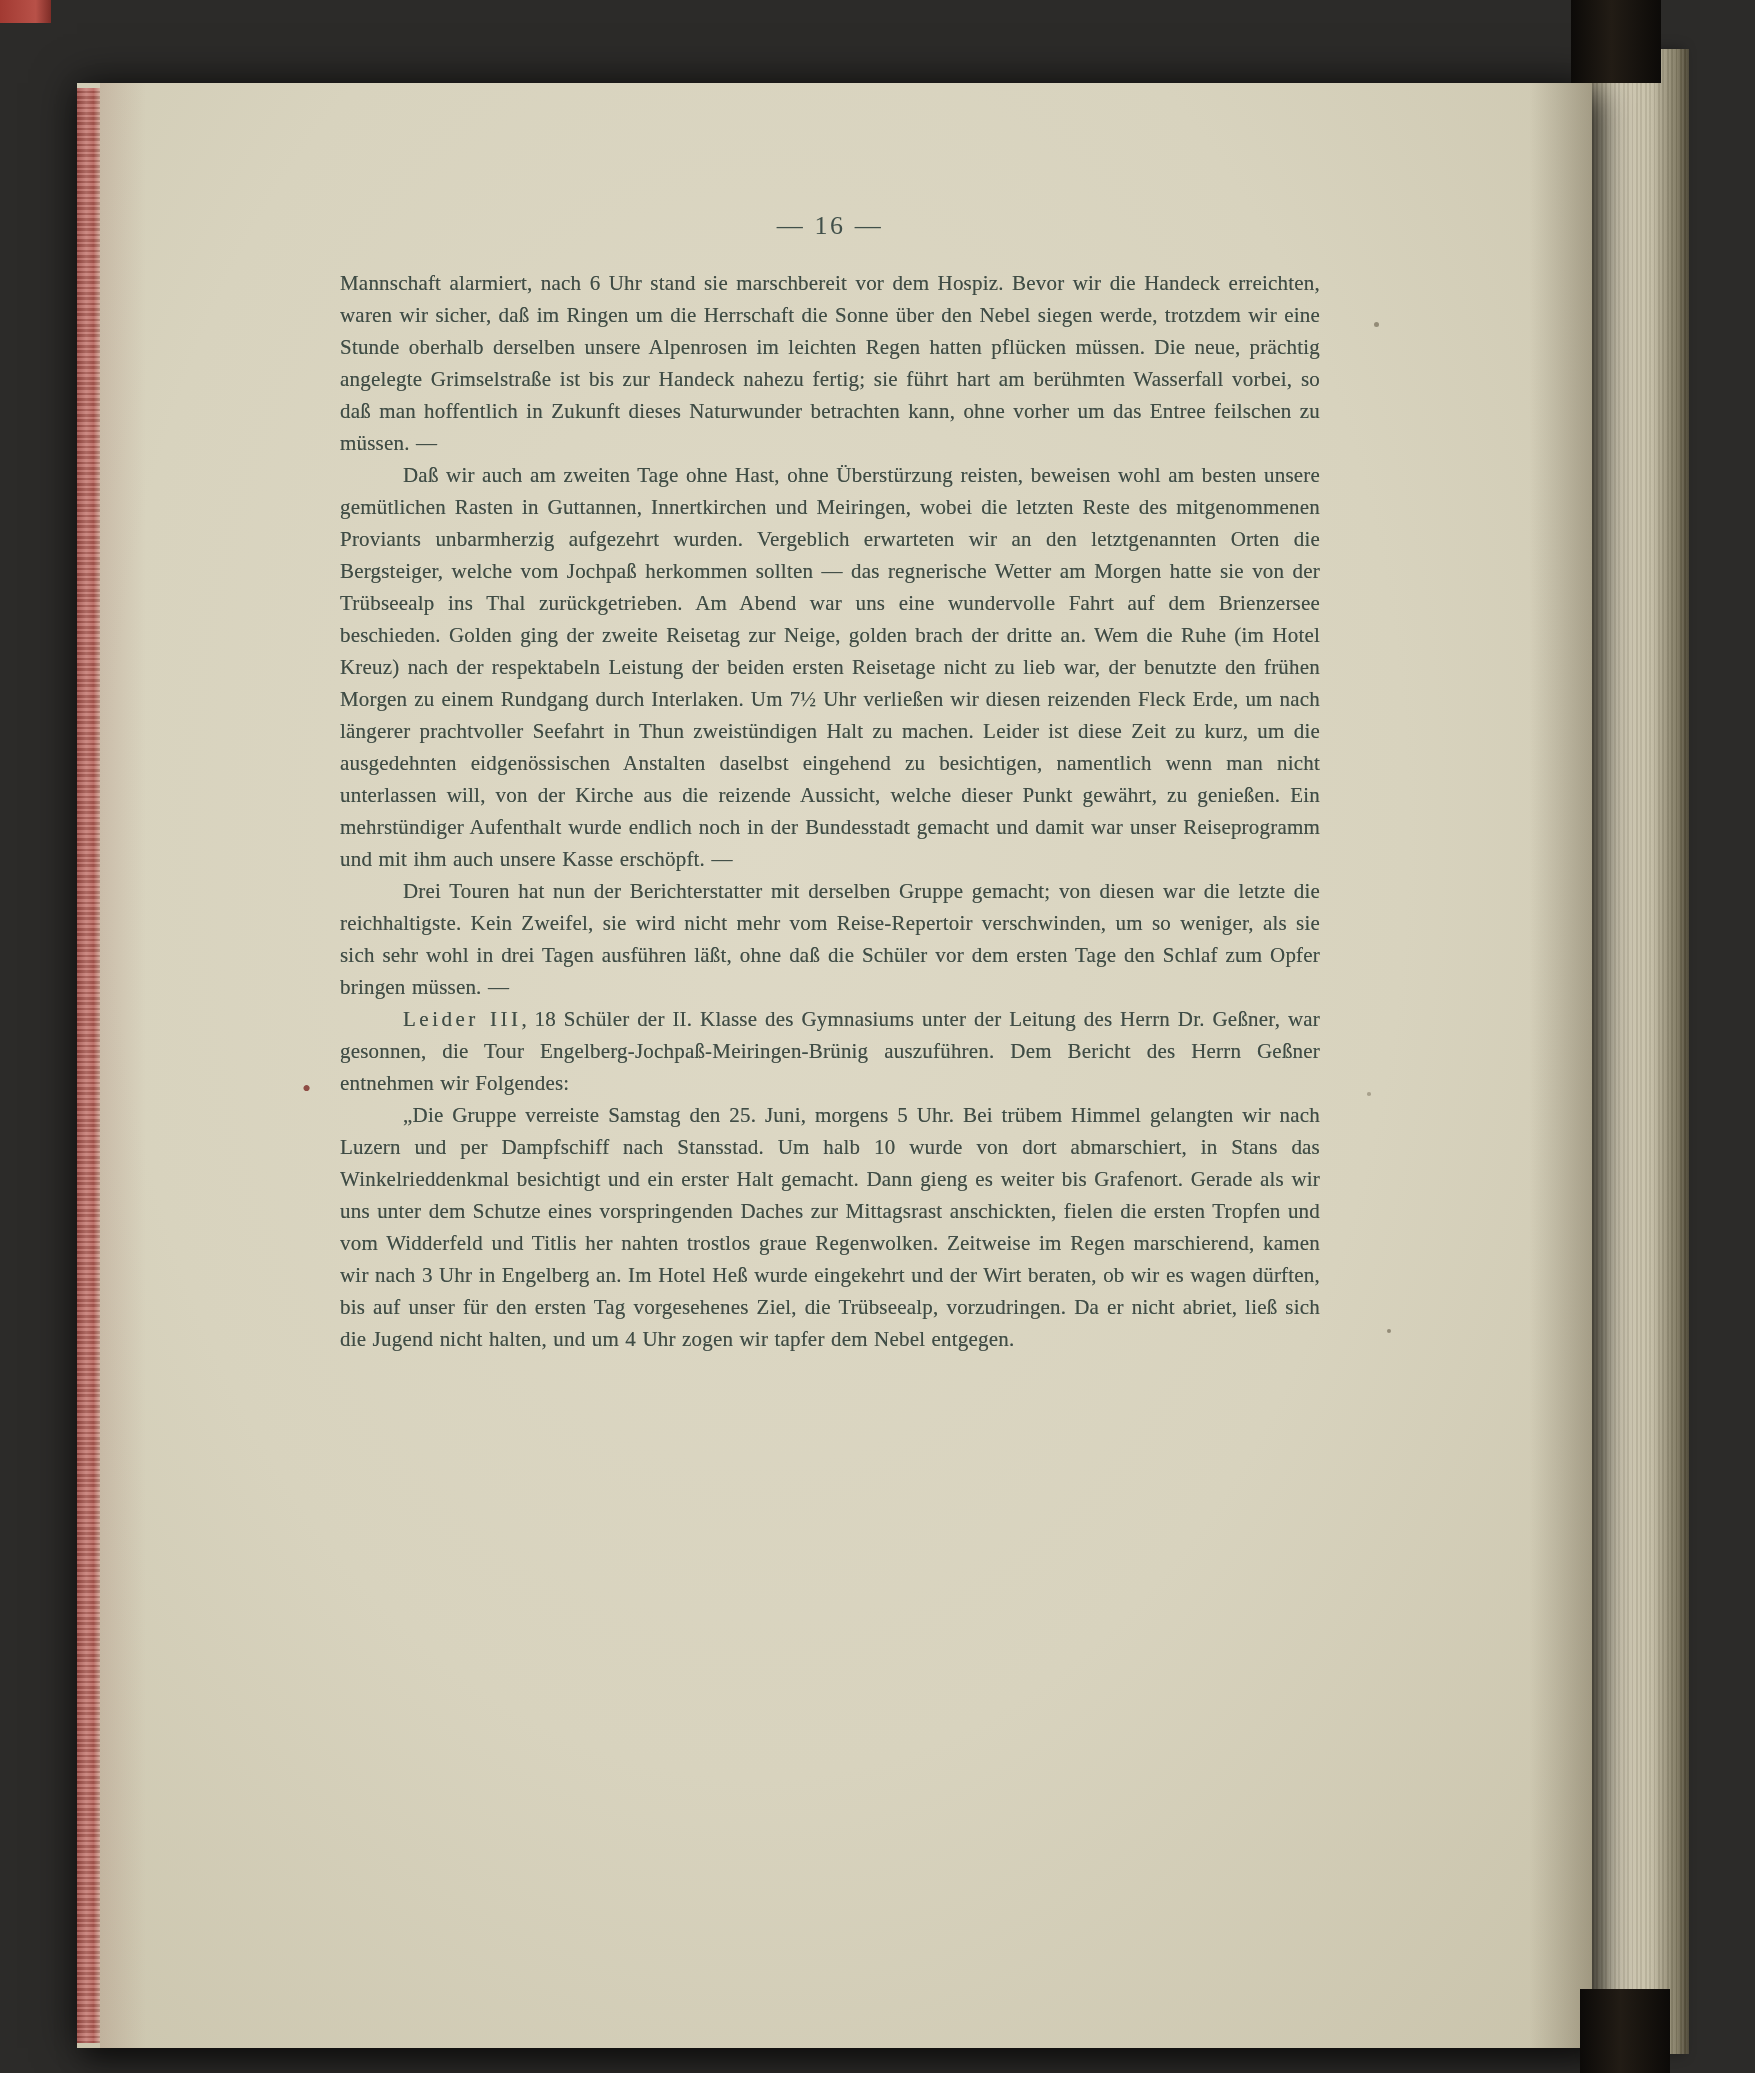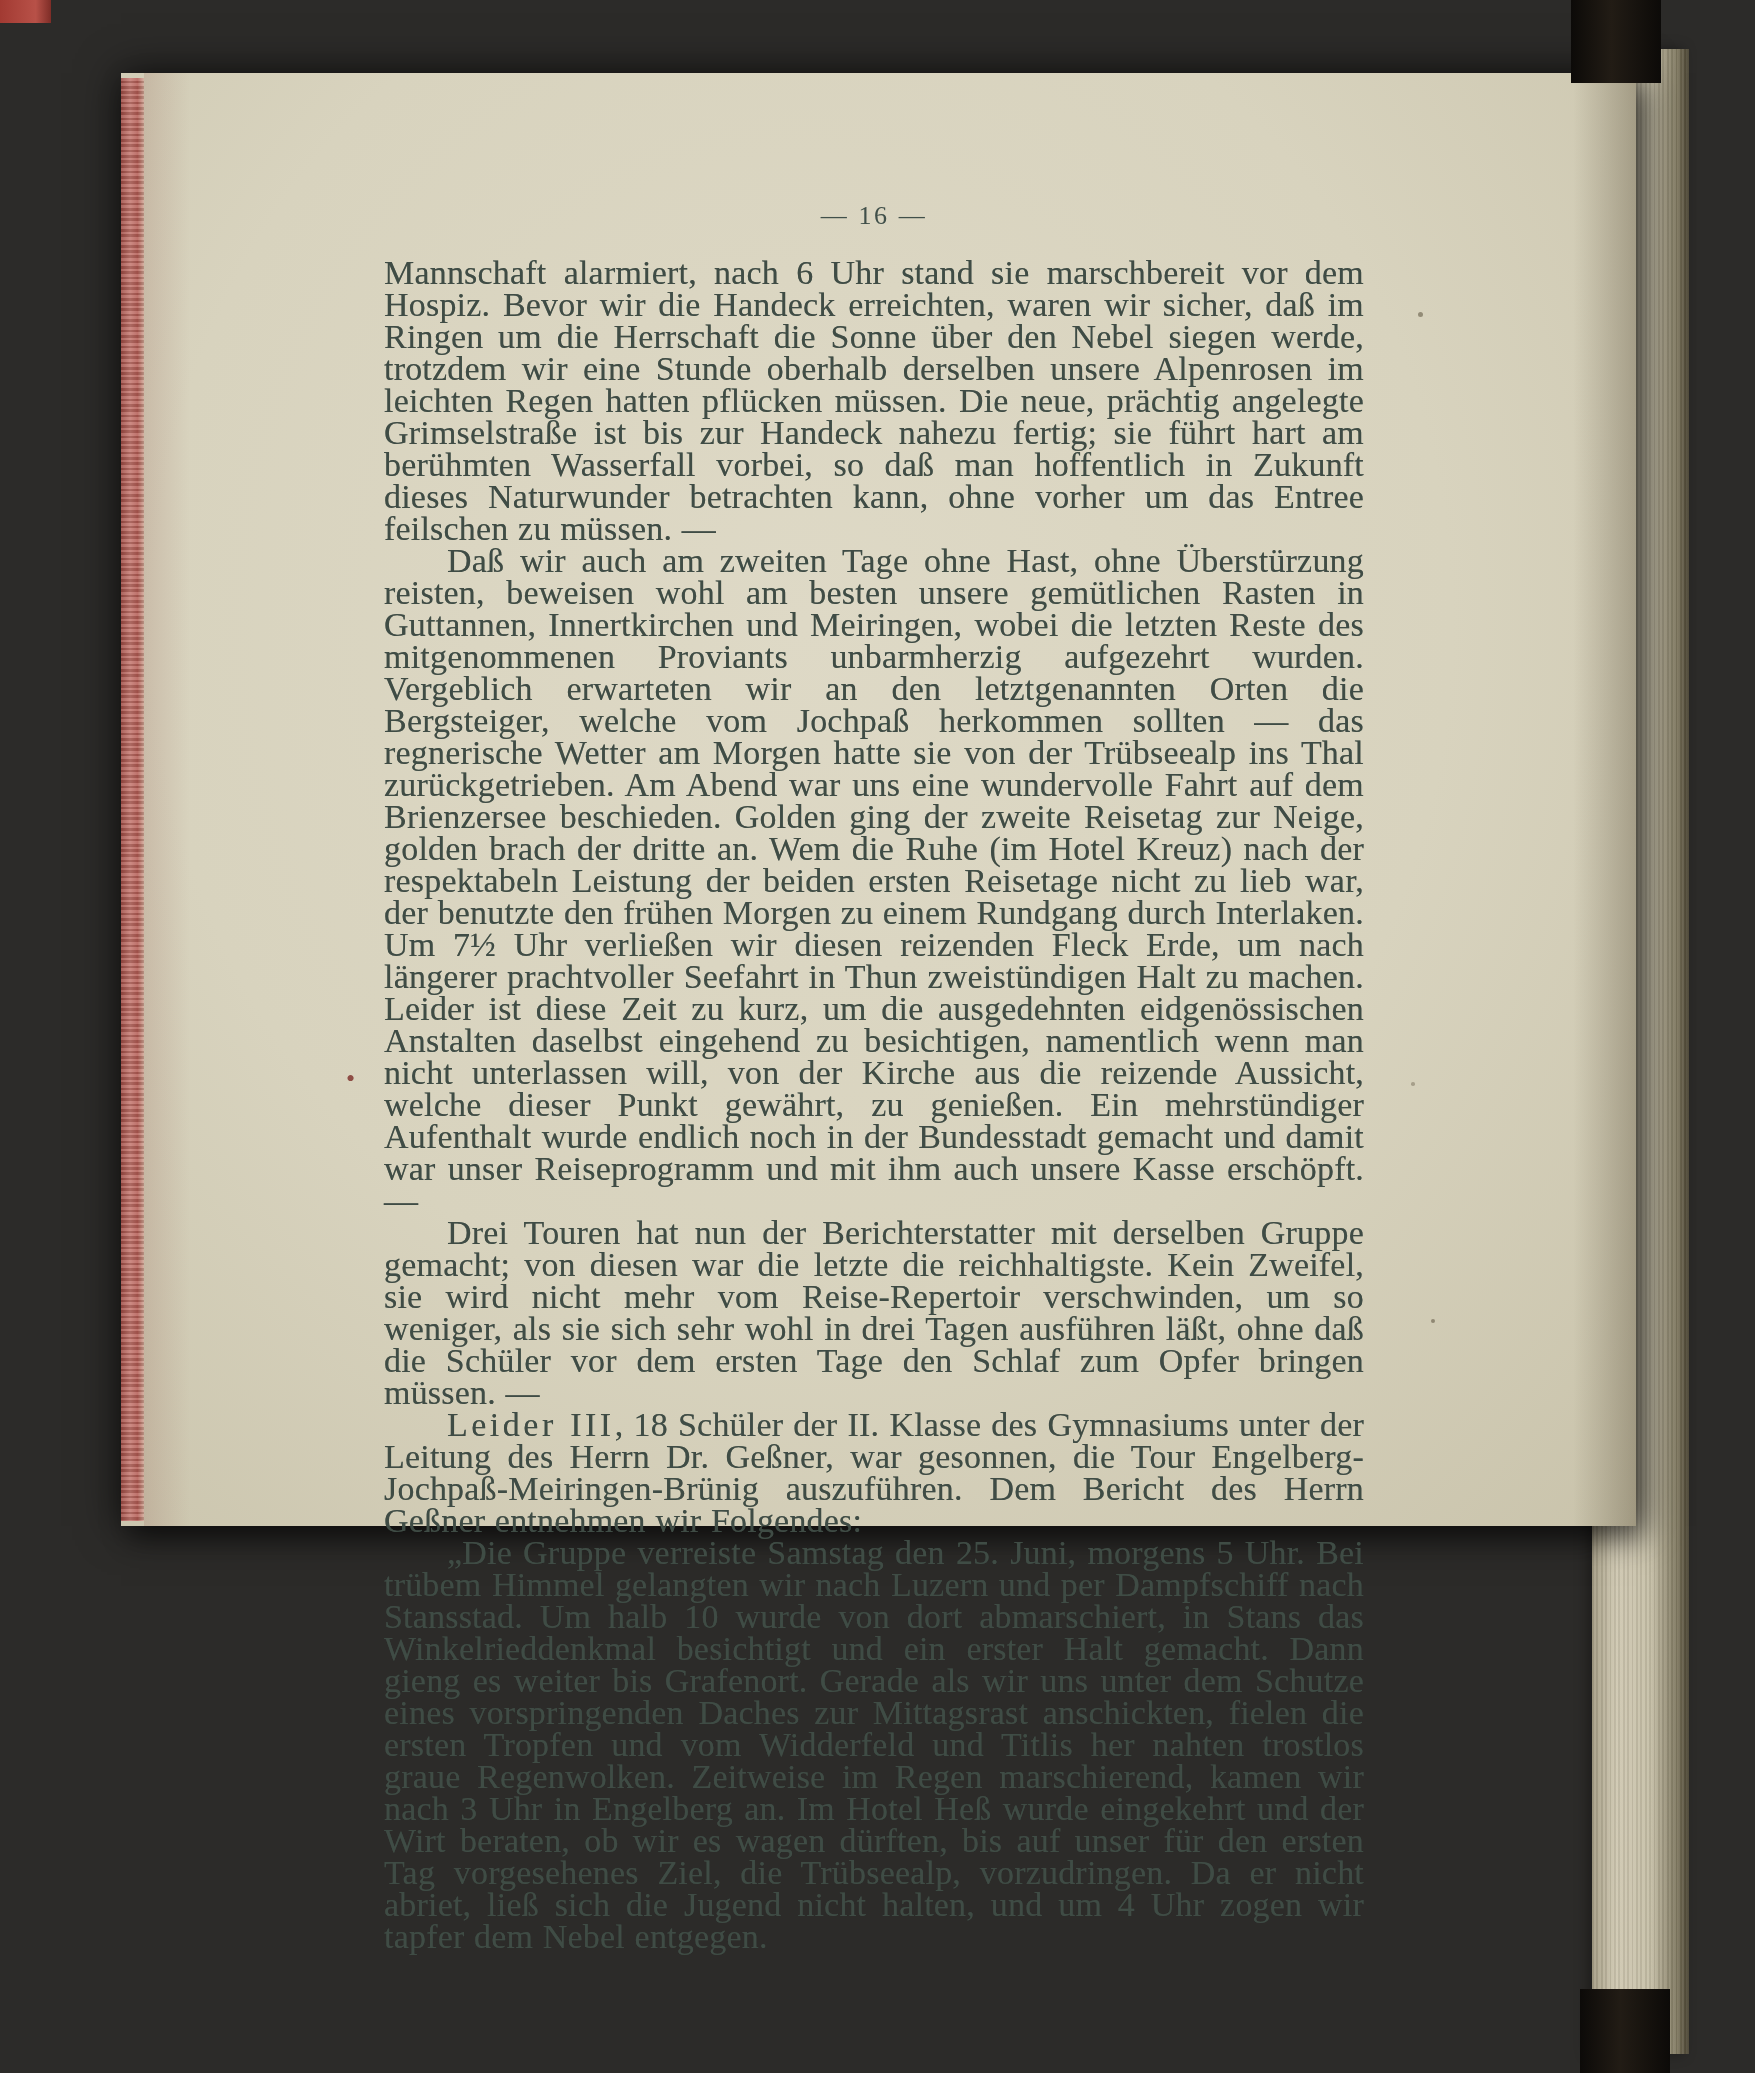--- a/index.html
+++ b/index.html
@@ -45,27 +45,26 @@
     background: linear-gradient(90deg, #0c0a08, #221c15 45%, #0c0a08);
     z-index: 5;
   }
   .ribbon.top    { left: 1571px; top: 0;      width: 90px; height: 83px; }
   .ribbon.bottom { left: 1580px; top: 1989px; width: 90px; height: 84px; }
 
   
   .page {
     position: absolute;
     left: 77px;
-    top: 73px;
+    top: 83px;
     width: 1515px;
-    height: 1453px;
+    height: 1965px;
     background: radial-gradient(ellipse at 45% 38%, #ded9c6 0%, #d8d3be 55%, #c9c3ab 100%);
     box-shadow: 0 0 40px rgba(0,0,0,0.65), 8.8px 12.3px 26px rgba(0,0,0,0.45);
     z-index: 2;
-    margin-left: 44px;
   }
   
   .page::after {
     content: "";
     position: absolute;
     top: 0; right: 0;
     width: 63px; height: 100%;
     background: linear-gradient(90deg, rgba(0,0,0,0), rgba(62,50,28,0.30));
     pointer-events: none;
   }
@@ -97,21 +96,21 @@
     text-align: center;
     font-size: 26px;
     letter-spacing: 2.6px;
     color: #41504a;
   }
   .text-block {
     position: absolute;
     left: 263px;
     top: 184px;
     width: 980px;
-    font-size: 34px;
+    font-size: 21px;
     line-height: 32px;
     color: #3f4c45;
     text-align: justify;
     letter-spacing: 0.2px;
     word-spacing: 0.9px;
     -webkit-hyphens: auto;
     hyphens: auto;
     text-shadow: 0 0 0.4px rgba(63,76,69,0.55);
   }
   .text-block p {

